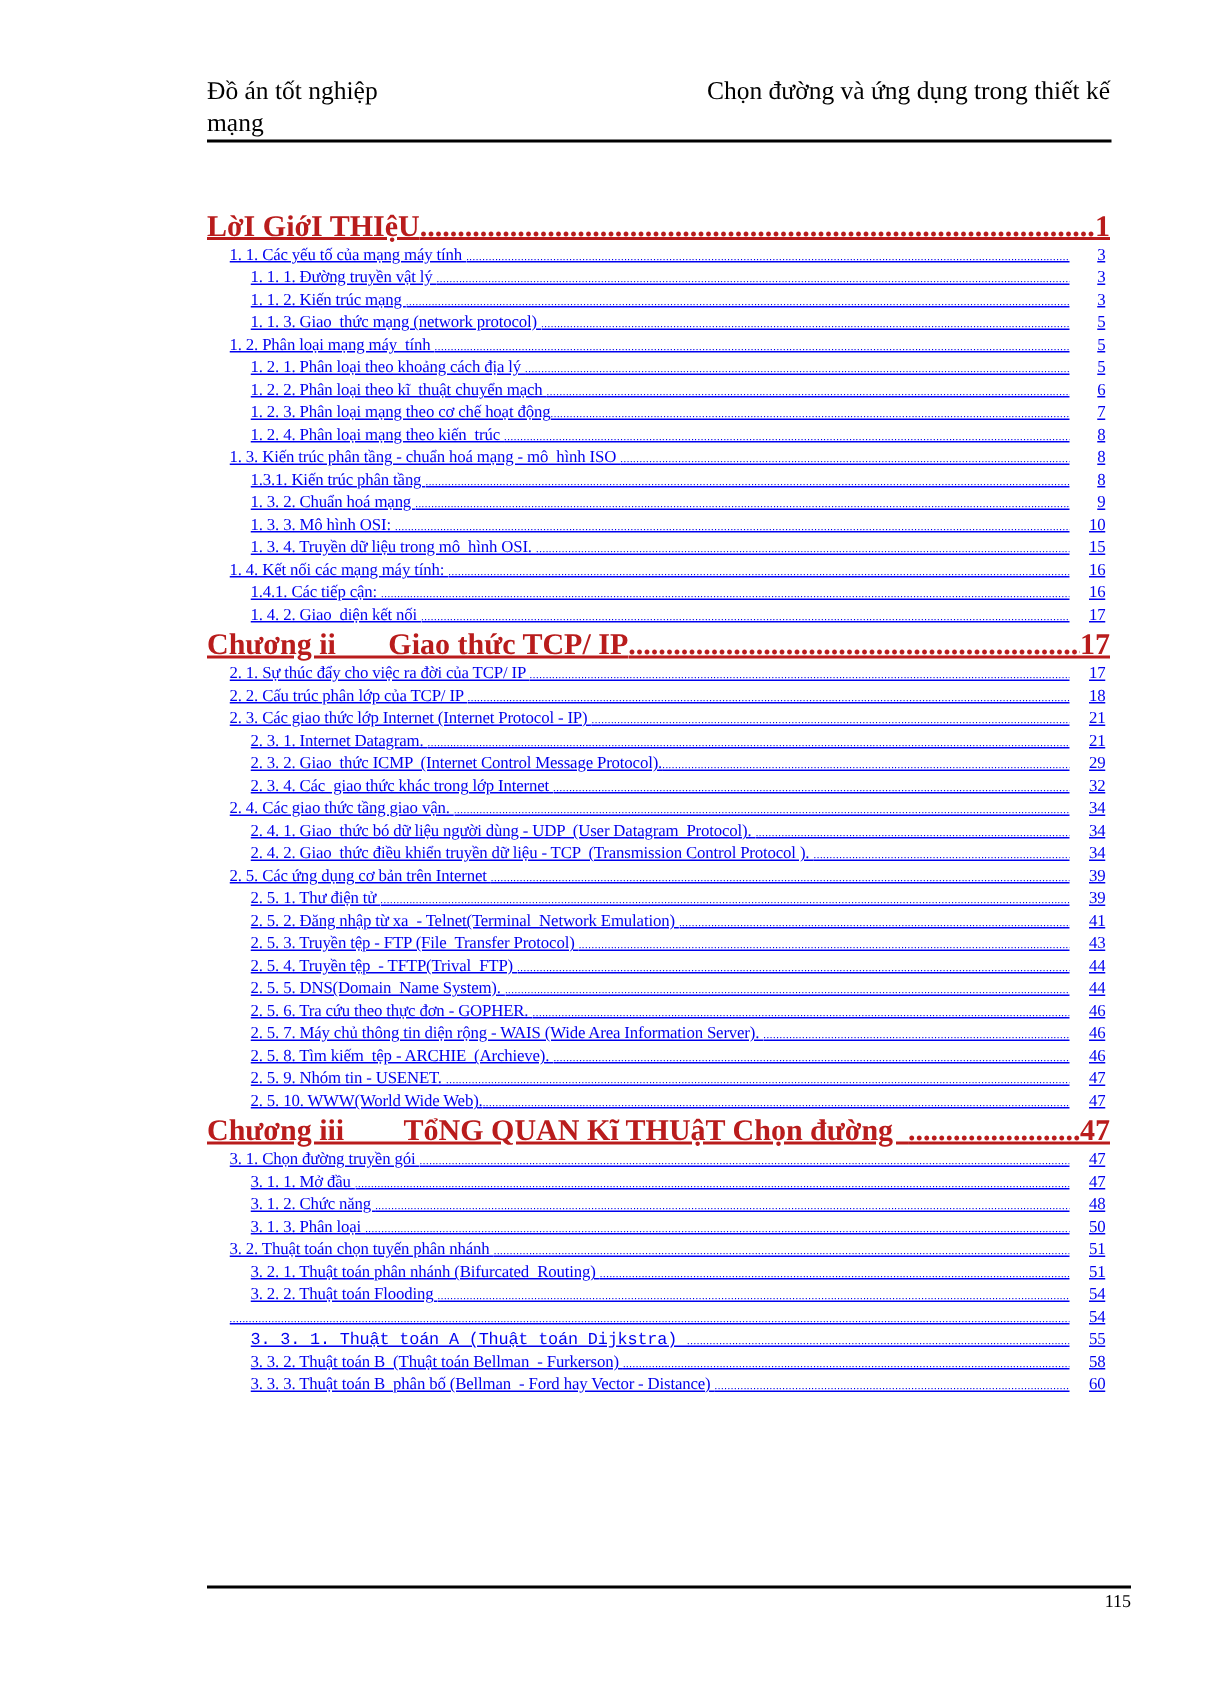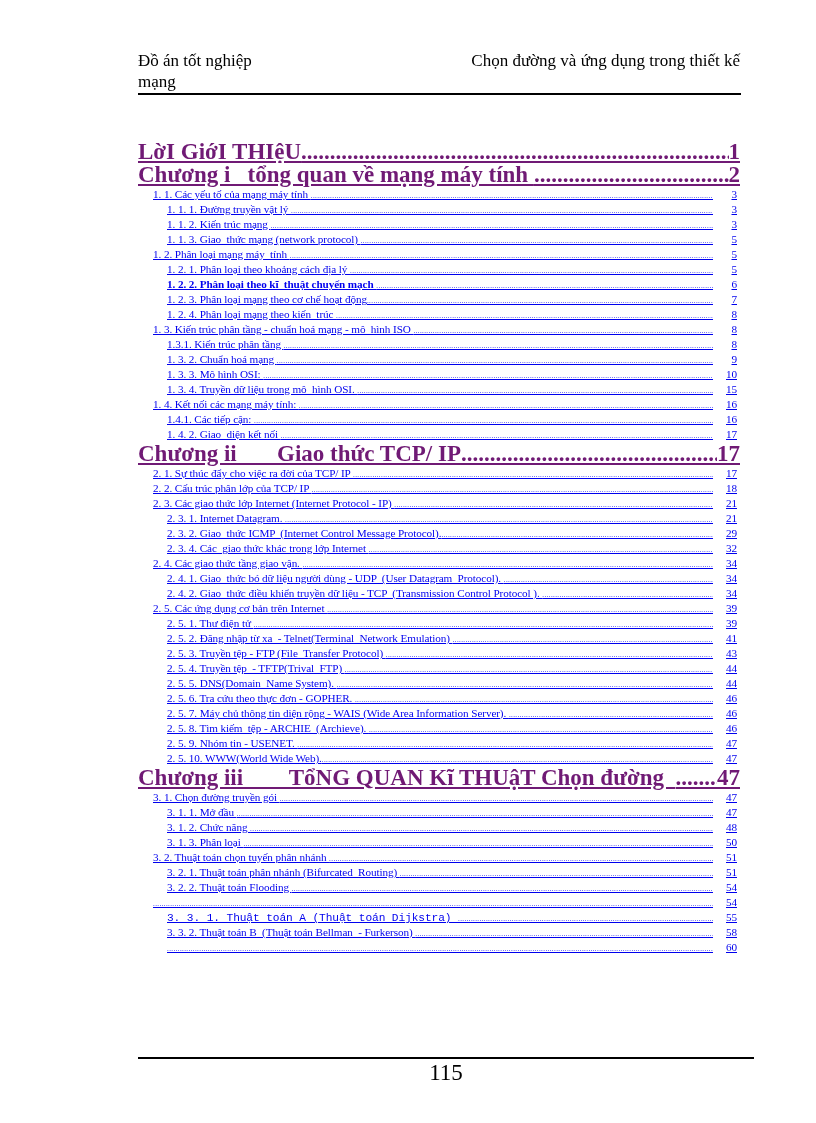--- a/index.html
+++ b/index.html
@@ -12,53 +12,48 @@
   .header-rule { position: absolute; left: 138px; top: 93px; width: 603px; height: 2px; background: #000; }
 
   .toc { position: absolute; left: 138px; top: 140px; width: 602px; }
   .entry { display: flex; align-items: baseline; color: #0000ee; text-decoration: underline;
            white-space: nowrap; overflow: hidden; cursor: pointer; }
   .entry .title { flex: 0 0 auto; }
   .entry .dots { flex: 1 1 auto; overflow: hidden; }
   .entry .dots::before { content: "........................................................................................................................................................................................................................................................................................................................................................"; }
   .entry .page { flex: 0 0 auto; text-align: right; }
 
-  .lvl0 { font-weight: bold; font-size: 23px; height: 23px; line-height: 23px; color: #701a75; }
+  .lvl0 { font-weight: bold; font-size: 20px; height: 23px; line-height: 23px; color: #b91c1c; }
   .lvl0 .page { padding-left: 0; }
   .lvl0.chapter { height: 24px; line-height: 24px; }
   .lvl1 { font-size: 11.2px; height: 15px; line-height: 15px; margin-left: 15px; margin-right: 3px; letter-spacing: -0.1px; }
   .lvl1 .page { min-width: 24px; }
   .lvl2 { font-size: 11.2px; height: 15px; line-height: 15px; margin-left: 29px; margin-right: 3px; letter-spacing: -0.1px; }
   .lvl2 .page { min-width: 24px; }
   .lvl1 .dots, .lvl2 .dots { font-size: 7px; letter-spacing: 0.4px; }
 
   .footer-rule { position: absolute; left: 138px; top: 1057px; width: 616px; height: 2px; background: #000; }
-  .footer { position: absolute; left: 138px; top: 1060px; width: 616px; text-align: center;
-            font-size: 23px; color: #000; }
+  .footer { position: absolute; left: 138px; top: 1060px; width: 616px; text-align: right;
+            font-size: 12px; color: #000; }
 </style>
 </head>
 <body>
 
 <div class="header">
   <div class="left">Đồ án tốt nghiệp mạng</div>
   <div class="right">Chọn đường và ứng dụng trong thiết kế</div>
 </div>
 <div class="header-rule"></div>
 
 <div class="toc" id="toc">
     <div class="entry lvl0">
       <span class="title" style="white-space: pre;">LờI GiớI THIệU</span>
       <span class="dots"></span>
       <span class="page">1</span>
     </div>
-    <div class="entry lvl0 chapter">
-      <span class="title" style="white-space: pre;">Chương i   tổng quan về mạng máy tính </span>
-      <span class="dots"></span>
-      <span class="page">2</span>
-    </div>
     <div class="entry lvl1">
       <span class="title" style="white-space: pre;">1. 1. Các yếu tố của mạng máy tính </span>
       <span class="dots"></span>
       <span class="page">3</span>
     </div>
     <div class="entry lvl2">
       <span class="title" style="white-space: pre;">1. 1. 1. Đường truyền vật lý </span>
       <span class="dots"></span>
       <span class="page">3</span>
     </div>
@@ -76,21 +71,21 @@
       <span class="title" style="white-space: pre;">1. 2. Phân loại mạng máy  tính </span>
       <span class="dots"></span>
       <span class="page">5</span>
     </div>
     <div class="entry lvl2">
       <span class="title" style="white-space: pre;">1. 2. 1. Phân loại theo khoảng cách địa lý </span>
       <span class="dots"></span>
       <span class="page">5</span>
     </div>
     <div class="entry lvl2">
-      <span class="title" style="white-space: pre; font-weight: bold;">1. 2. 2. Phân loại theo kĩ  thuật chuyển mạch </span>
+      <span class="title" style="white-space: pre;">1. 2. 2. Phân loại theo kĩ  thuật chuyển mạch </span>
       <span class="dots"></span>
       <span class="page">6</span>
     </div>
     <div class="entry lvl2">
       <span class="title" style="white-space: pre;">1. 2. 3. Phân loại mạng theo cơ chế hoạt động</span>
       <span class="dots"></span>
       <span class="page">7</span>
     </div>
     <div class="entry lvl2">
       <span class="title" style="white-space: pre; text-align: center;">1. 2. 4. Phân loại mạng theo kiến  trúc </span>
@@ -290,19 +285,20 @@
       <span class="title" style="white-space: pre; font-family: Liberation Mono, monospace;">3. 3. 1. Thuật toán A (Thuật toán Dijkstra) </span>
       <span class="dots"></span>
       <span class="page">55</span>
     </div>
     <div class="entry lvl2">
       <span class="title" style="white-space: pre;">3. 3. 2. Thuật toán B  (Thuật toán Bellman  - Furkerson) </span>
       <span class="dots"></span>
       <span class="page">58</span>
     </div>
     <div class="entry lvl2">
+      <span class="title" style="white-space: pre;">3. 3. 3. Thuật toán B  phân bố (Bellman  - Ford hay Vector - Distance) </span>
       <span class="dots"></span>
       <span class="page">60</span>
     </div>
   </div>
 
 <div class="footer-rule"></div>
 <div class="footer">115</div>
 
 </body></html>

